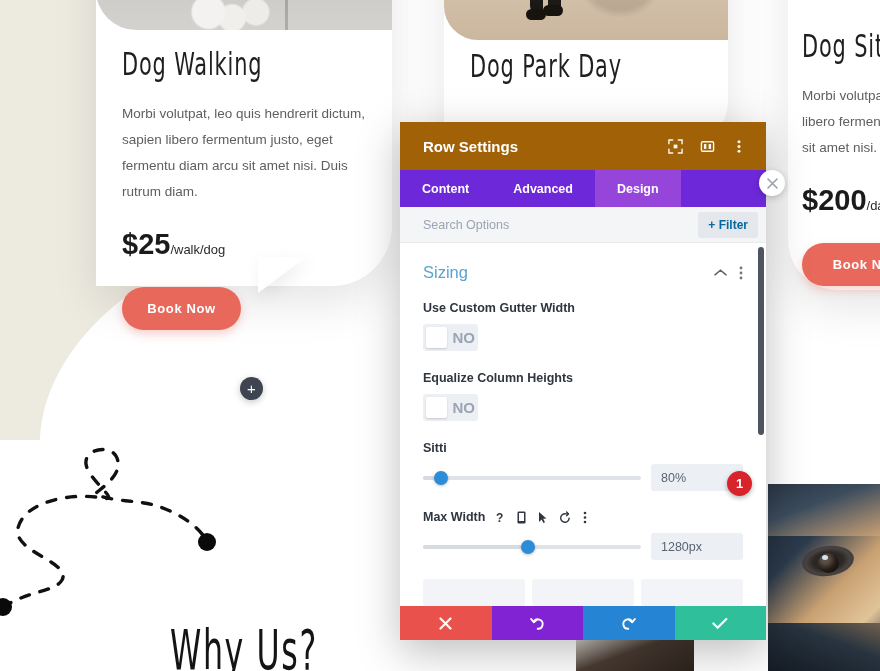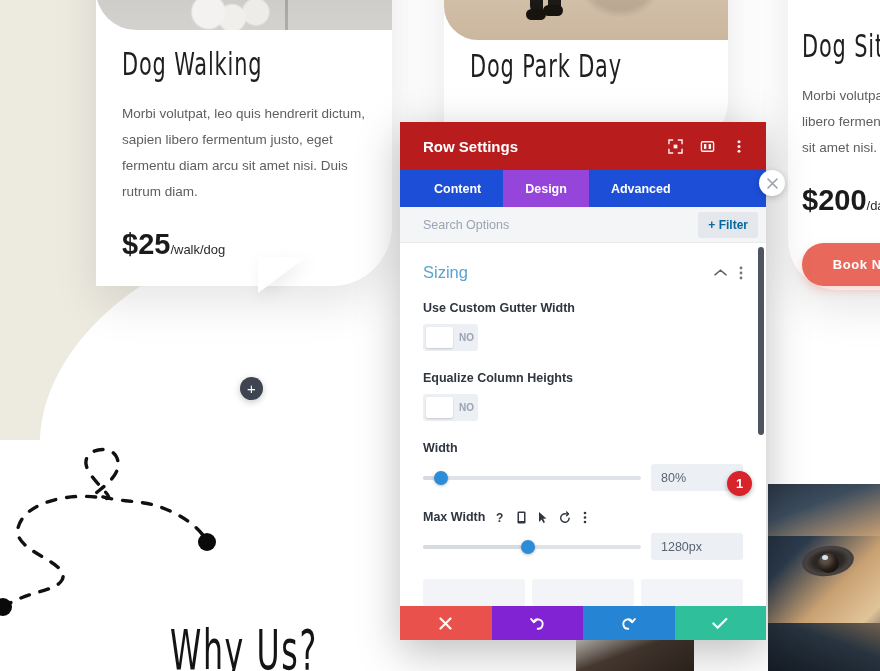--- a/index.html
+++ b/index.html
@@ -210,39 +210,39 @@
   
   #settings-modal {
     position: absolute; left: 400px; top: 122px;
     width: 366px; height: 518px;
     background: #ffffff;
     box-shadow: 0 12px 40px rgba(0,0,0,0.26);
     display: flex; flex-direction: column;
     overflow: hidden;
   }
   .modal-header {
-    background: #b91c1c;
+    background: #a16207;
     height: 48px;
     display: flex; align-items: center;
     padding: 0 14px 0 23px;
     flex: 0 0 auto;
   }
   .modal-title {
     color: #ffffff; font-size: 15px; font-weight: bold;
     flex: 1 1 auto;
   }
   .hdr-icon {
     width: 26px; height: 26px;
     display: flex; align-items: center; justify-content: center;
     color: #ffffff; cursor: pointer; margin-left: 6px;
     opacity: .95;
   }
   .modal-tabs {
-    background: #1d4ed8; height: 37px;
-    display: flex; align-items: stretch; flex: 0 0 auto; padding-left: 12px;
+    background: #6d28d9; height: 37px;
+    display: flex; align-items: stretch; flex: 0 0 auto;
   }
   .modal-tab {
     display: flex; align-items: center; justify-content: center;
     color: #ffffff; font-size: 12.5px; font-weight: bold;
     padding: 0 22px; cursor: pointer;
   }
   .modal-tab.active { background: #9645db; }
   .search-row {
     height: 36px; background: #f4f5f7;
     display: flex; align-items: center;
@@ -292,21 +292,21 @@
   .toggle {
     display: inline-flex; align-items: center;
     background: #eceff3; border-radius: 3px;
     height: 27px; width: 55px; padding: 3px;
   }
   .toggle .knob {
     width: 27px; height: 21px; background: #ffffff; border-radius: 2px;
     box-shadow: 0 1px 2px rgba(0,0,0,0.16);
   }
   .toggle .state {
-    font-size: 10px; font-weight: bold; color: #9aa4b2;
+    font-size: 15px; font-weight: bold; color: #9aa4b2;
     margin-left: 6px;
   }
   .slider-row { display: flex; align-items: center; gap: 10px; }
   .slider {
     position: relative; flex: 1 1 auto; height: 22px;
   }
   .slider .track {
     position: absolute; left: 0; right: 0; top: 9px;
     height: 4px; background: #dfe3e9; border-radius: 2px;
   }
@@ -390,20 +390,21 @@
       <div class="photo-art">
         <div class="seam"></div>
       </div>
     </div>
     <div class="card-body" style="top:168px; padding:0 26px;">
       <div class="card-title">Dog Walking</div>
       <div class="card-desc" style="margin-top:22px;">Morbi volutpat, leo quis hendrerit dictum, sapien libero fermentum justo, eget fermentu diam arcu sit amet nisi. Duis rutrum diam.</div>
       <div class="card-price" style="margin-top:23px;">
         <span>$25</span><span class="unit">/walk/dog</span>
       </div>
+      <button class="btn-book" style="margin-top:26px; width:119px;">Book Now</button>
     </div>
   </div>
   <div class="bubble-tail"></div>
 
   <div class="card" id="card2">
     <div class="card-photo">
       <div class="photo-art">
         <div class="dog-leg" style="left:86px;"></div>
         <div class="dog-leg" style="left:104px; height:58px;"></div>
         <div class="dog-paw" style="left:82px; bottom:20px;"></div>
@@ -482,22 +483,22 @@
         <svg width="4" height="15" viewBox="0 0 4 16">
           <circle cx="2" cy="3" r="1.6" fill="#ffffff"></circle>
           <circle cx="2" cy="8" r="1.6" fill="#ffffff"></circle>
           <circle cx="2" cy="13" r="1.6" fill="#ffffff"></circle>
         </svg>
       </div>
     </div>
 
     <div class="modal-tabs">
       <div class="modal-tab">Content</div>
+      <div class="modal-tab">Advanced</div>
       <div class="modal-tab active">Design</div>
-      <div class="modal-tab">Advanced</div>
     </div>
 
     <div class="search-row">
       <input class="search-input" type="text" placeholder="Search Options" style="">
       <button class="filter-btn">
         <span>+&nbsp;</span><span>Filter</span>
       </button>
     </div>
 
     <div class="modal-body">
@@ -529,21 +530,21 @@
 
         <div class="field">
           <div class="field-label">Equalize Column Heights</div>
           <div class="toggle">
             <div class="knob"></div>
             <div class="state">NO</div>
           </div>
         </div>
 
         <div class="field">
-          <div class="field-label">Width</div>
+          <div class="field-label">Sitti</div>
           <div class="slider-row">
             <div class="slider">
               <div class="track"></div>
               <div class="fill" style="width:8%;"></div>
               <div class="thumb" style="left:5%;"></div>
             </div>
             <div class="value-box">80%</div>
           </div>
         </div>
 

